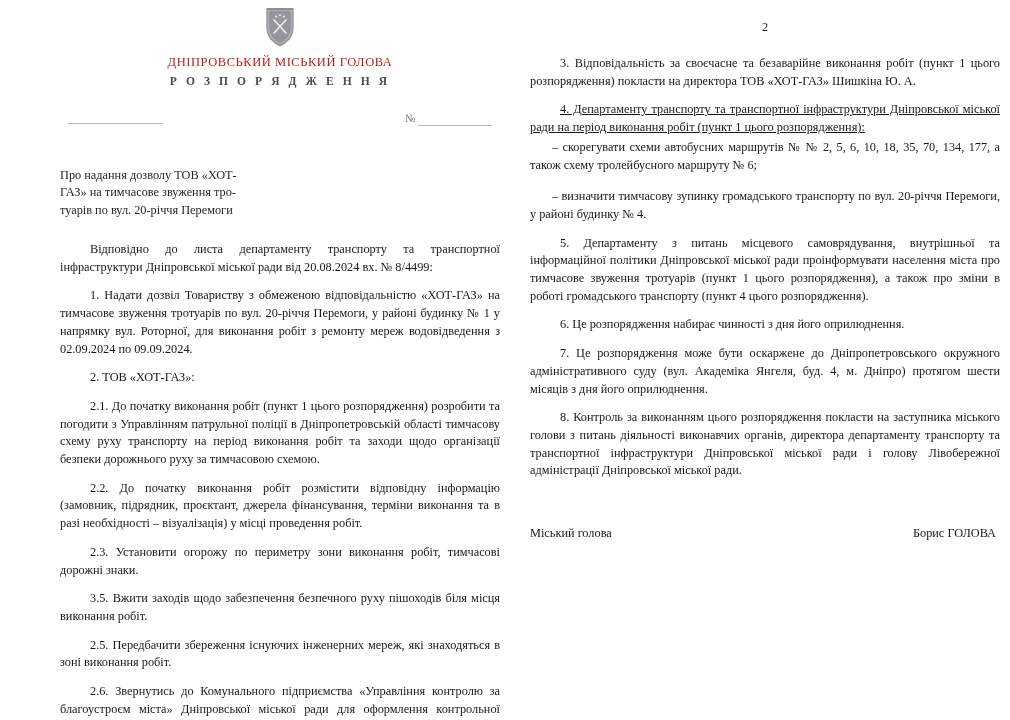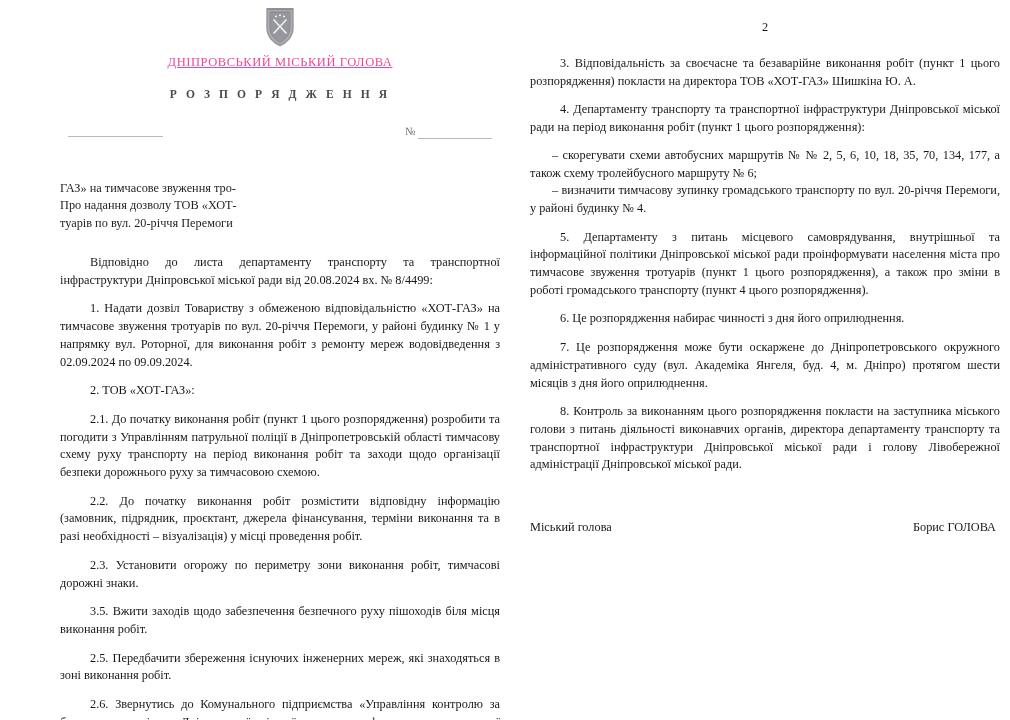--- a/index.html
+++ b/index.html
@@ -46,32 +46,31 @@
   .emblem {
     width: 34px;
     height: 42px;
     margin: 0 auto 7px auto;
     display: block;
     opacity: .72;
   }
   .org-title {
     font-size: 12.5px;
     letter-spacing: .55px;
-    color: #ec4899;
+    color: #b91c1c;
     font-weight: 400;
     line-height: 1.25;
     white-space: nowrap;
-    text-decoration: underline;
   }
   .doc-kind {
     font-size: 11.5px;
     letter-spacing: 3.1px;
     font-weight: 700;
     color: #4a4a52;
-    margin-top: 17px;
+    margin-top: 4px;
     white-space: nowrap;
   }
 
   
   .rules {
     position: relative;
     height: 44px;
     margin-top: 14px;
   }
   .rule-left {
@@ -116,22 +115,22 @@
 
   p.para {
     margin: 0 0 11px 0;
     font-size: 12.3px;
     line-height: 1.44;
     text-align: justify;
     text-indent: 30px;
     color: #18181c;
     hyphens: manual;
   }
-  p.para.dash { text-indent: 22px; margin-bottom: 0; }
-  p.para.tight { margin-bottom: 10px; }
+  p.para.dash { text-indent: 22px; margin-bottom: 14px; }
+  p.para.tight { margin-bottom: 2px; text-decoration: underline; }
 
   
   .page-number {
     text-align: center;
     font-size: 12.3px;
     color: #18181c;
     padding-top: 20px;
     margin-bottom: 20px;
   }
 
@@ -172,22 +171,22 @@
 
     <div class="rules">
       <div class="rule-left"></div>
       <div class="numberline">
         <span class="no-sign">№</span>
         <span class="no-rule"></span>
       </div>
     </div>
 
     <div class="subject">
+      <div>Про надання дозволу ТОВ «ХОТ-</div>
       <div>ГАЗ» на тимчасове звуження тро-</div>
-      <div>Про надання дозволу ТОВ «ХОТ-</div>
       <div>туарів по вул. 20-річчя Перемоги</div>
     </div>
 
     <div class="body-text">
       <p class="para">Відповідно до листа департаменту транспорту та транспортної інфраструктури Дніпровської міської ради від 20.08.2024 вх. № 8/4499:</p>
       <p class="para">1. Надати дозвіл Товариству з обмеженою відповідальністю «ХОТ-ГАЗ» на тимчасове звуження тротуарів по вул. 20-річчя Перемоги, у районі будинку № 1 у напрямку вул. Роторної, для виконання робіт з ремонту мереж водовідведення з 02.09.2024 по 09.09.2024.</p>
       <p class="para">2. ТОВ «ХОТ-ГАЗ»:</p>
       <p class="para">2.1. До початку виконання робіт (пункт 1 цього розпорядження) розробити та погодити з Управлінням патрульної поліції в Дніпропетровській області тимчасову схему руху транспорту на період виконання робіт та заходи щодо організації безпеки дорожнього руху за тимчасовою схемою.</p>
       <p class="para">2.2. До початку виконання робіт розмістити відповідну інформацію (замовник, підрядник, проєктант, джерела фінансування, терміни виконання та в разі необхідності – візуалізація) у місці проведення робіт.</p>
       <p class="para">2.3. Установити огорожу по периметру зони виконання робіт, тимчасові дорожні знаки.</p>

